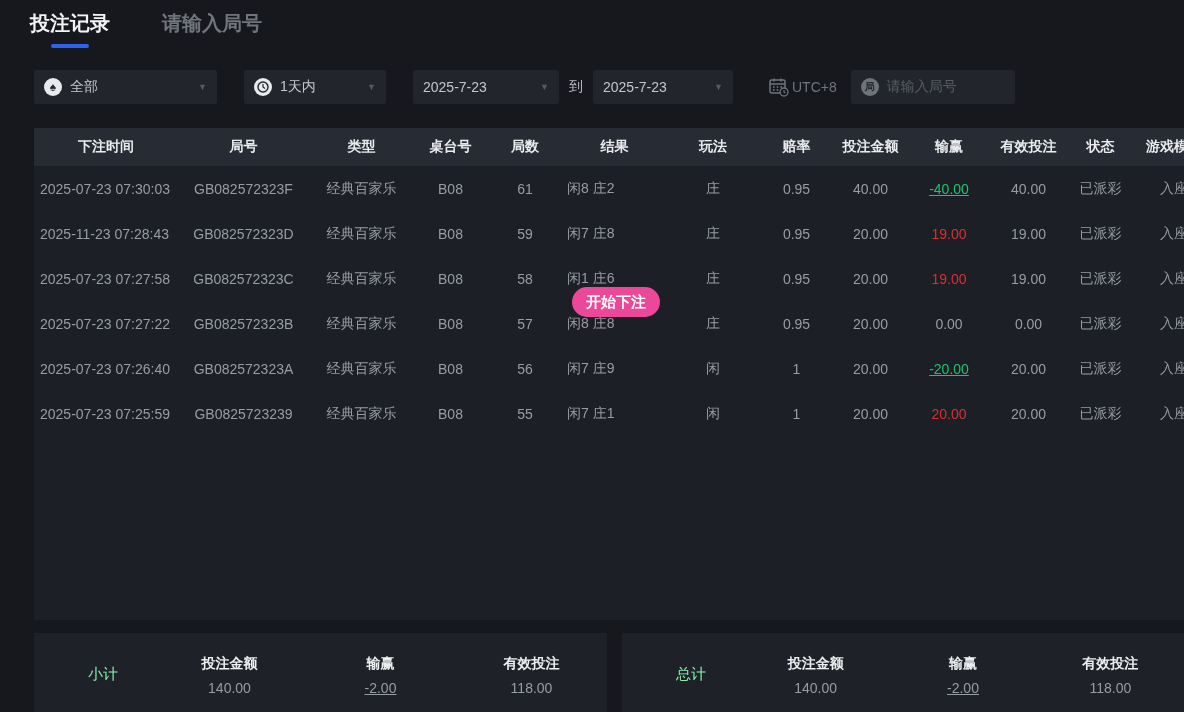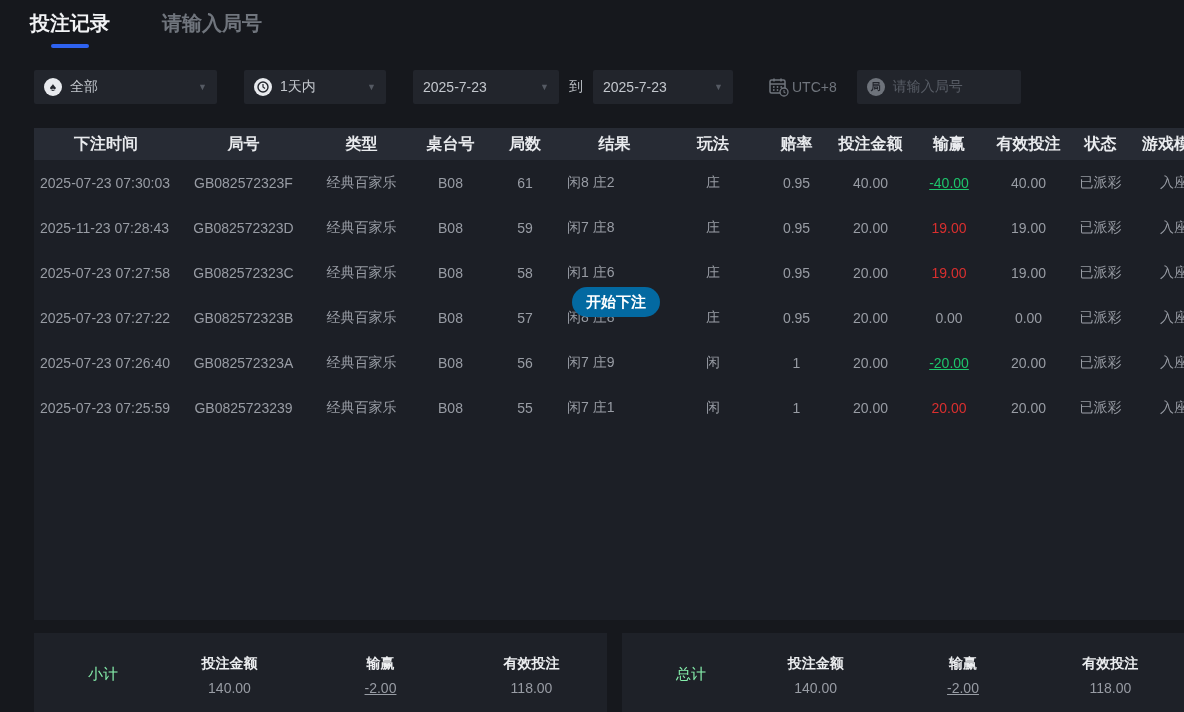--- a/index.html
+++ b/index.html
@@ -22,42 +22,42 @@
   .filters { position:absolute; top:70px; left:34px; right:0; height:34px; display:flex; align-items:center; }
   .field { height:34px; background:#22252c; border-radius:2px; display:flex; align-items:center; padding:0 10px; font-size:14px; color:#c3c7cd; }
   .chev { margin-left:auto; font-size:9px; color:#555a63; }
   .circle-ic { width:18px; height:18px; border-radius:50%; background:#e8eaee; color:#22252c;
     display:flex; align-items:center; justify-content:center; font-size:12px; margin-right:8px; flex:none; }
   .dd1 { width:183px; margin-right:27px; }
   .dd2 { width:142px; margin-right:27px; }
   .date1 { width:146px; margin-right:10px; }
   .to-label { color:#b9bdc3; font-size:14px; margin-right:10px; }
   .date2 { width:140px; margin-right:35px; }
-  .utc { display:flex; align-items:center; color:#70757d; font-size:14px; margin-right:20px; }
+  .utc { display:flex; align-items:center; color:#70757d; font-size:14px; margin-right:14px; }
   .utc svg { margin-right:2px; }
   .search { width:164px; margin-right:26px; }
   .search .circle-ic { background:#6e737b; color:#22252c; font-size:10px; font-weight:700; }
   .search .ph { color:#585d66; }
   .query-btn { height:34px; flex:1; background:#4c6be2; border:none; border-radius:4px;
     color:#fff; font-size:16px; font-weight:700; cursor:pointer; font-family:inherit; }
 
   
   .table-panel { position:absolute; left:34px; top:128px; right:0; height:492px; background:#1c1f26; overflow:hidden; }
   .grid-row { display:grid; grid-template-columns:144px 131px 105px 73px 76px 103px 94px 73px 75px 82px 77px 67px 80px; align-items:center; }
-  .thead { height:32px; background:#272b34; color:#e9ebee; font-weight:700; font-size:16px; }
+  .thead { height:38px; background:#272b34; color:#e9ebee; font-weight:700; font-size:14px; }
   .thead > div, .trow > div { text-align:center; white-space:nowrap; overflow:hidden; }
   .trow { height:45px; font-size:14px; color:#989ca4; }
   .col-time { text-align:left !important; padding-left:6px; }
   .col-result { text-align:left !important; padding-left:4px; }
   .green { color:#1ec36b;text-decoration:underline; }
   .red { color:#d92f2f; }
 
   
   .toast { position:absolute; left:572px; top:287px; height:30px; padding:0 14px; border-radius:15px;
-    background:#0369a1; color:#fff; font-size:15px; font-weight:700; display:flex; align-items:center; }
+    background:#ec4899; color:#fff; font-size:15px; font-weight:700; display:flex; align-items:center; }
 
   
   .summary { position:absolute; top:633px; height:90px; background:#1e2128; display:flex; align-items:flex-start; }
   .summary.left { left:34px; width:573px; }
   .summary.right { left:622px; right:0; }
   .sum-label { width:120px; padding-left:54px; font-size:15px; color:#86efac; margin-top:32px; }
   .sum-col { flex:1; text-align:center; margin-top:22px; }
   .sum-col .h { color:#eceef0; font-size:14px; font-weight:700; margin-bottom:7px; }
   .sum-col .v { font-size:14px; color:#989ca4; }
 

